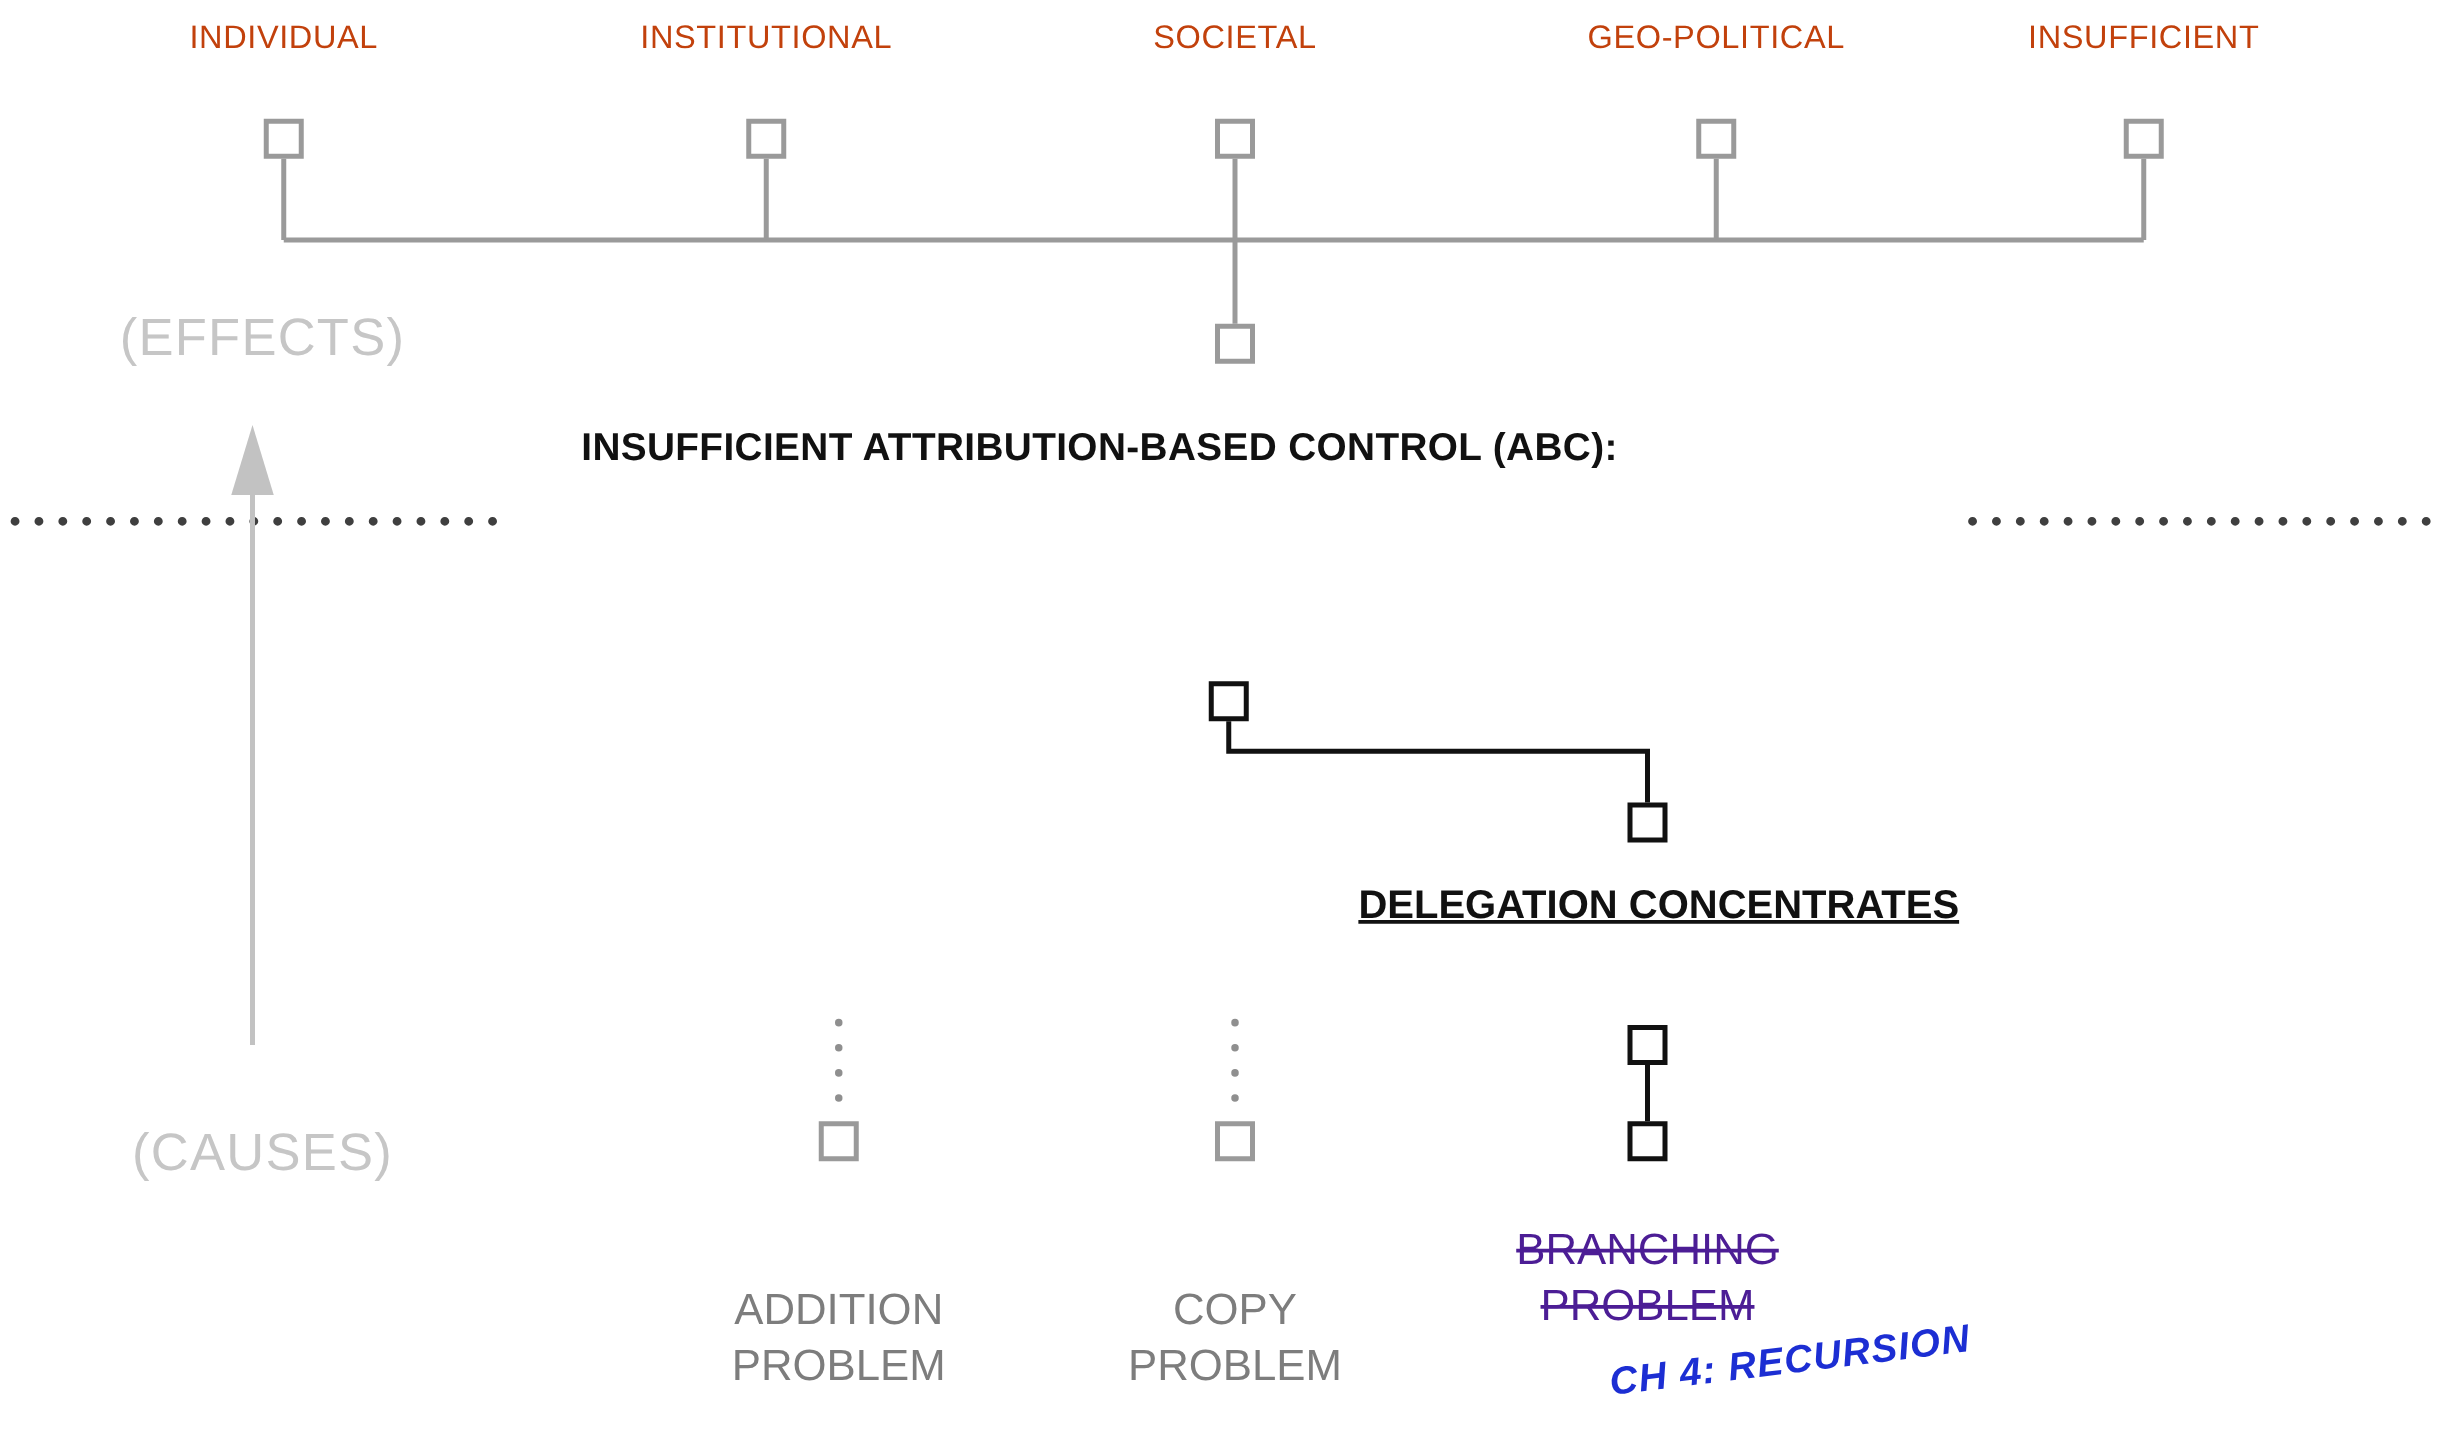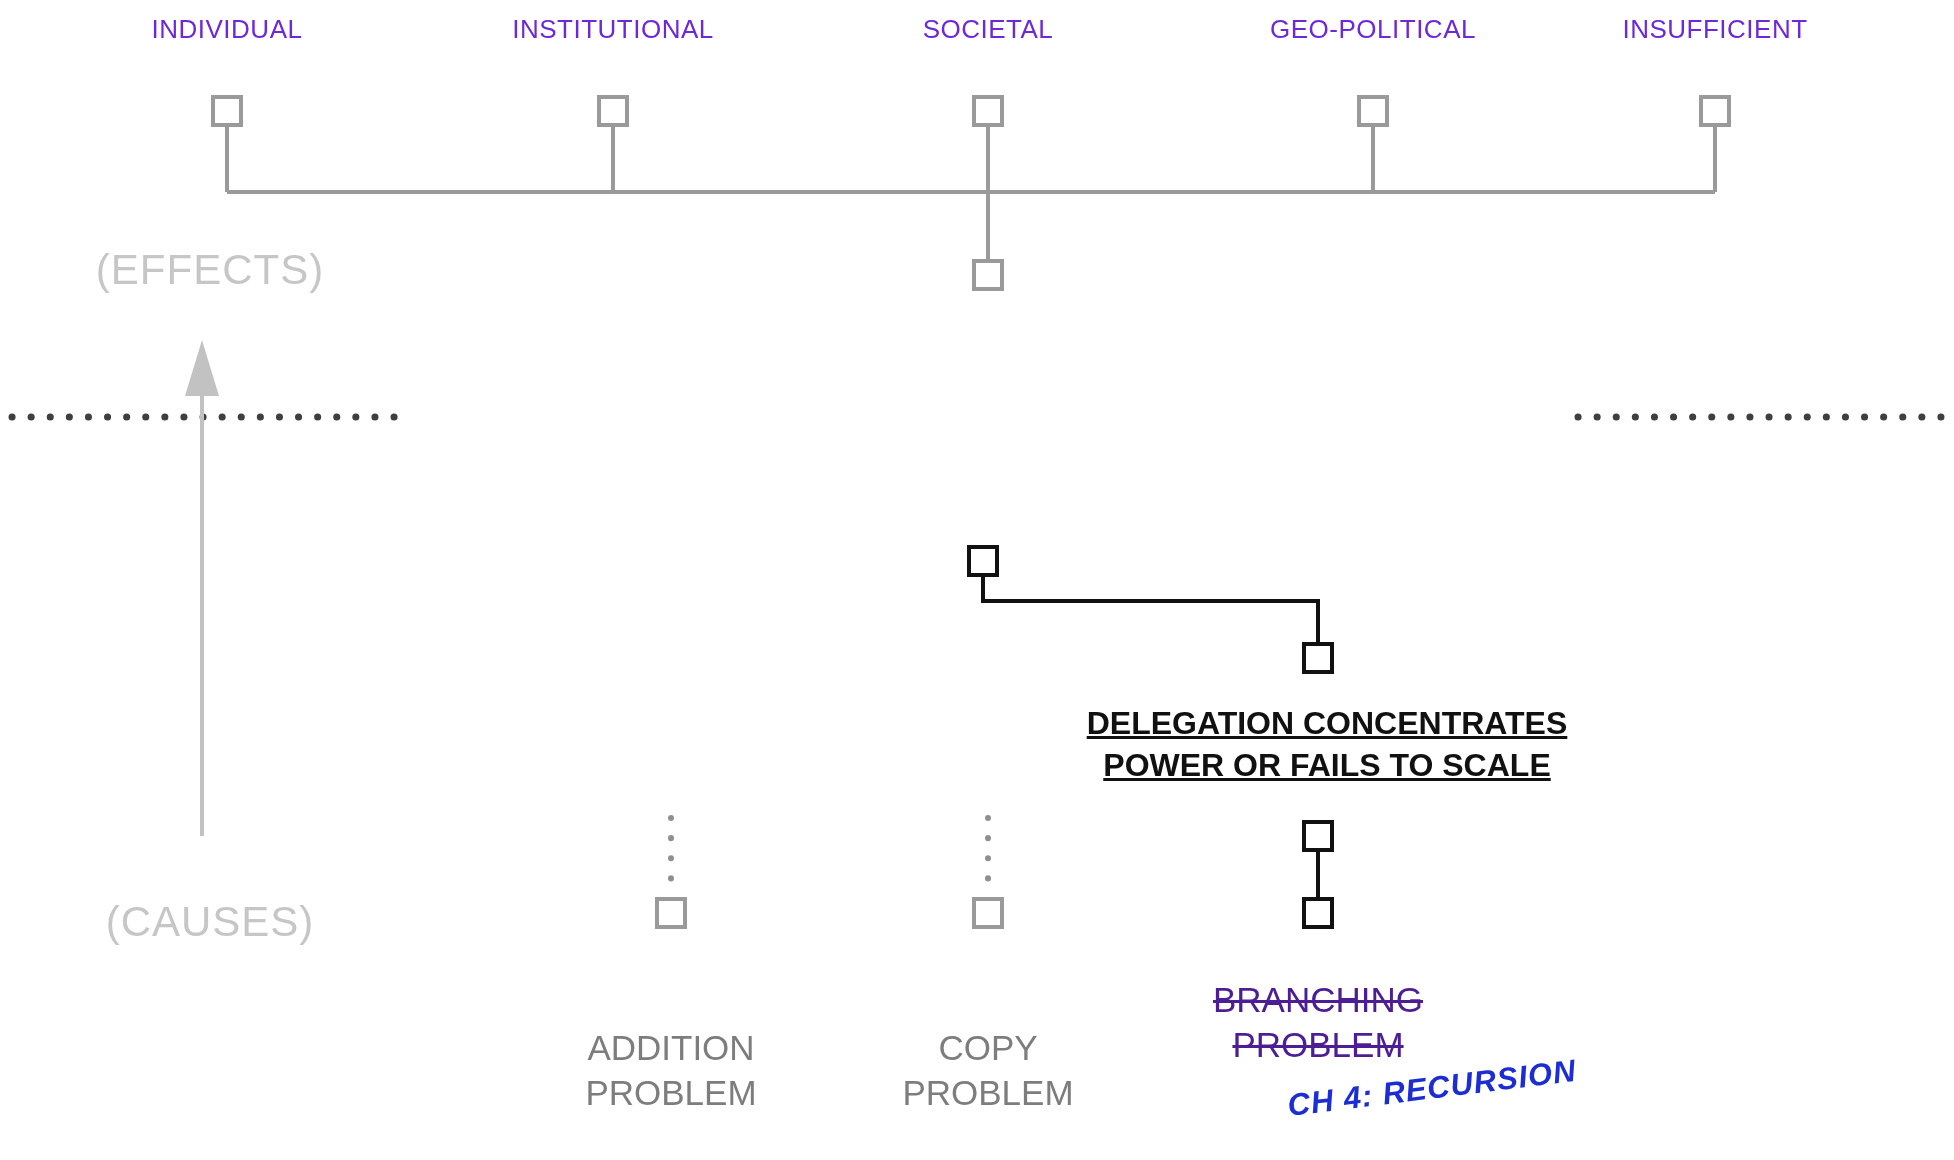--- a/index.html
+++ b/index.html
@@ -27,21 +27,21 @@
   .node-sq.black { border: 4px solid #111111; }
 
   
   .level-label {
     position: absolute;
     top: 14px;
     width: 360px;
     margin-left: -180px;
     text-align: center;
     font-size: 26px;
-    color: #6d28d9;
+    color: #c2410c;
     letter-spacing: 0.5px;
     z-index: 2;
   }
 
   .axis-label {
     position: absolute;
     width: 280px;
     text-align: center;
     font-size: 42px;
     color: #c6c6c6;
@@ -134,28 +134,28 @@
   <div class="node-sq gray" style="left:972px;  top:95px"></div>
   <div class="node-sq gray" style="left:1357px; top:95px"></div>
   <div class="node-sq gray" style="left:1699px; top:95px"></div>
 
   <div class="node-sq gray" style="left:972px; top:259px"></div>
 
   <div class="axis-label" style="left:70px; top:246px">(EFFECTS)</div>
   <div class="axis-label" style="left:70px; top:898px">(CAUSES)</div>
 
   <div class="central-block">
+    <div class="central-title">INSUFFICIENT ATTRIBUTION-BASED CONTROL (ABC):</div>
   </div>
 
   <div class="node-sq black" style="left:967px;  top:545px"></div>
   <div class="node-sq black" style="left:1302px; top:642px"></div>
 
   <div class="delegation-block">
     <div>DELEGATION CONCENTRATES</div>
-    <div>POWER OR FAILS TO SCALE</div>
   </div>
 
   <div class="node-sq gray" style="left:655px;  top:897px"></div>
   <div class="node-sq gray" style="left:972px;  top:897px"></div>
   <div class="node-sq black" style="left:1302px; top:820px"></div>
   <div class="node-sq black" style="left:1302px; top:897px"></div>
 
   <div class="cause-label gray" style="left:491px">ADDITION
 PROBLEM</div>
   <div class="cause-label gray" style="left:808px">COPY

